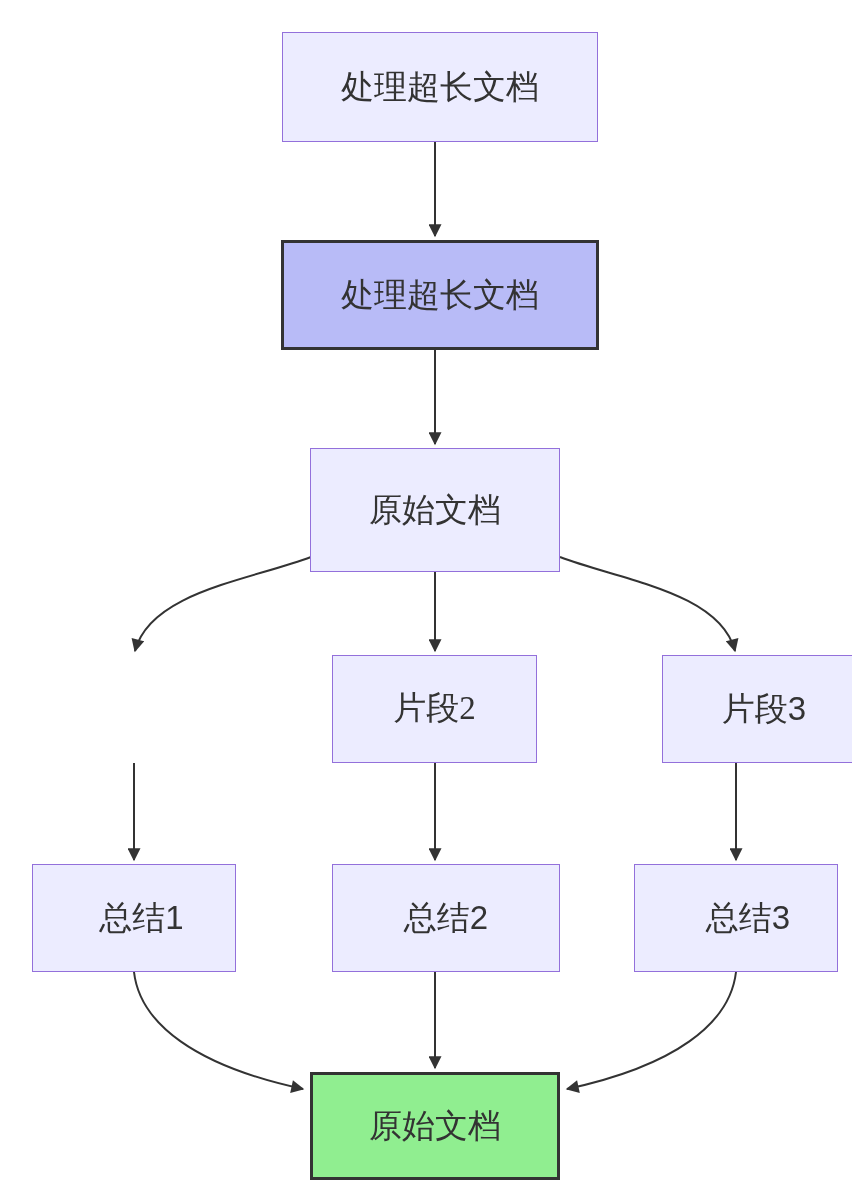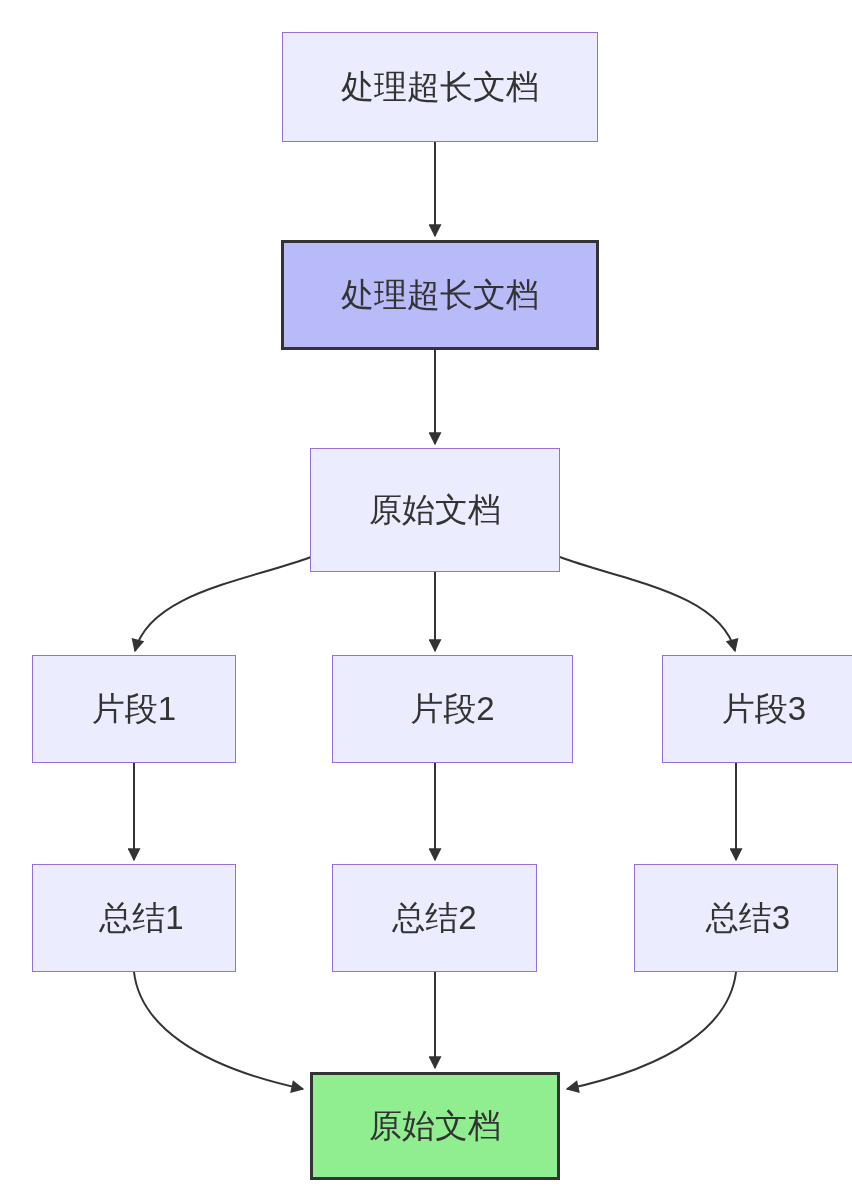--- a/index.html
+++ b/index.html
@@ -76,33 +76,30 @@
 
 <div class="node default" style="left: 282px; top: 32px; width: 316px; height: 110px;">
       <span>处理超长文档</span>
     </div>
     <div class="node emphasis" style="left: 281px; top: 240px; width: 318px; height: 110px;">
       <span>处理超长文档</span>
     </div>
     <div class="node default" style="left: 310px; top: 448px; width: 250px; height: 124px;">
       <span>原始文档</span>
     </div>
-    <div class="node default" style="left: 32px; top: 655px; width: 204px; height: 108px;">
-      <span>片段1</span>
-    </div>
-    <div class="node default" style="left: 332px; top: 655px; width: 241px; height: 108px;">
+    <div class="node default" style="left: 332px; top: 655px; width: 205px; height: 108px; font-family: Liberation Serif, serif;">
       <span>片段2</span>
     </div>
     <div class="node default" style="left: 634px; top: 655px; width: 204px; height: 108px; margin-left: 28px;">
       <span>片段3</span>
     </div>
     <div class="node default" style="left: 32px; top: 864px; width: 204px; height: 108px; padding-left: 15px;">
       <span>总结1</span>
     </div>
-    <div class="node default" style="left: 332px; top: 864px; width: 205px; height: 108px;">
+    <div class="node default" style="left: 332px; top: 864px; width: 228px; height: 108px;">
       <span>总结2</span>
     </div>
     <div class="node default" style="left: 634px; top: 864px; width: 204px; height: 108px; padding-left: 24px;">
       <span>总结3</span>
     </div>
     <div class="node result" style="left: 310px; top: 1072px; width: 250px; height: 108px;">
       <span>原始文档</span>
     </div>
   </div>
 

